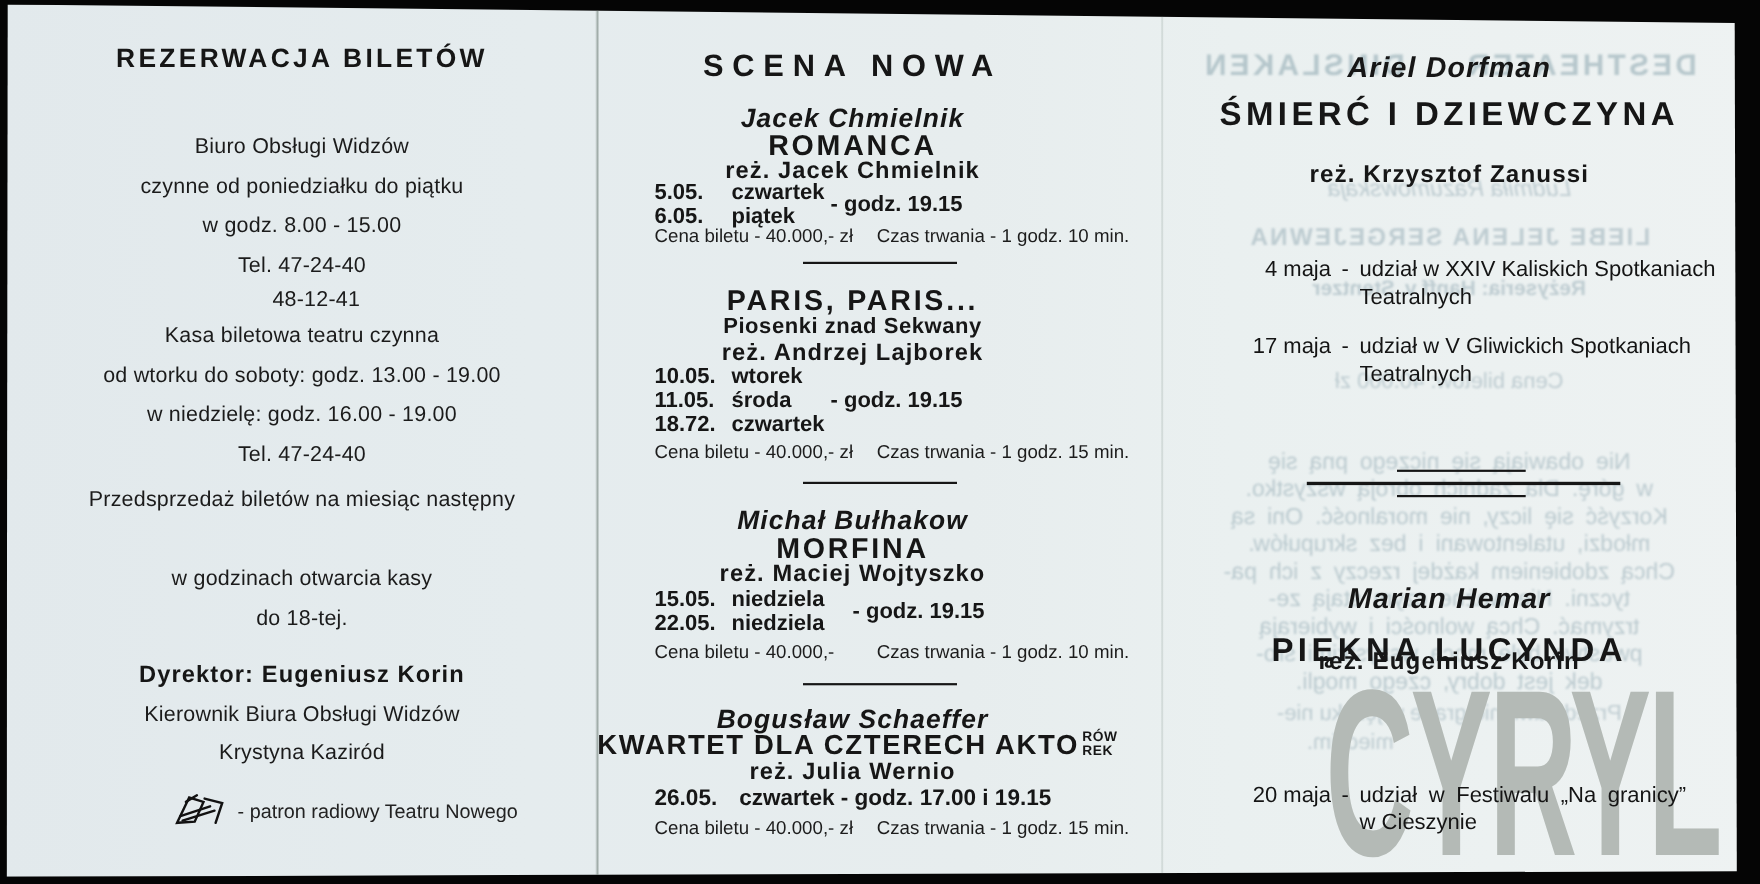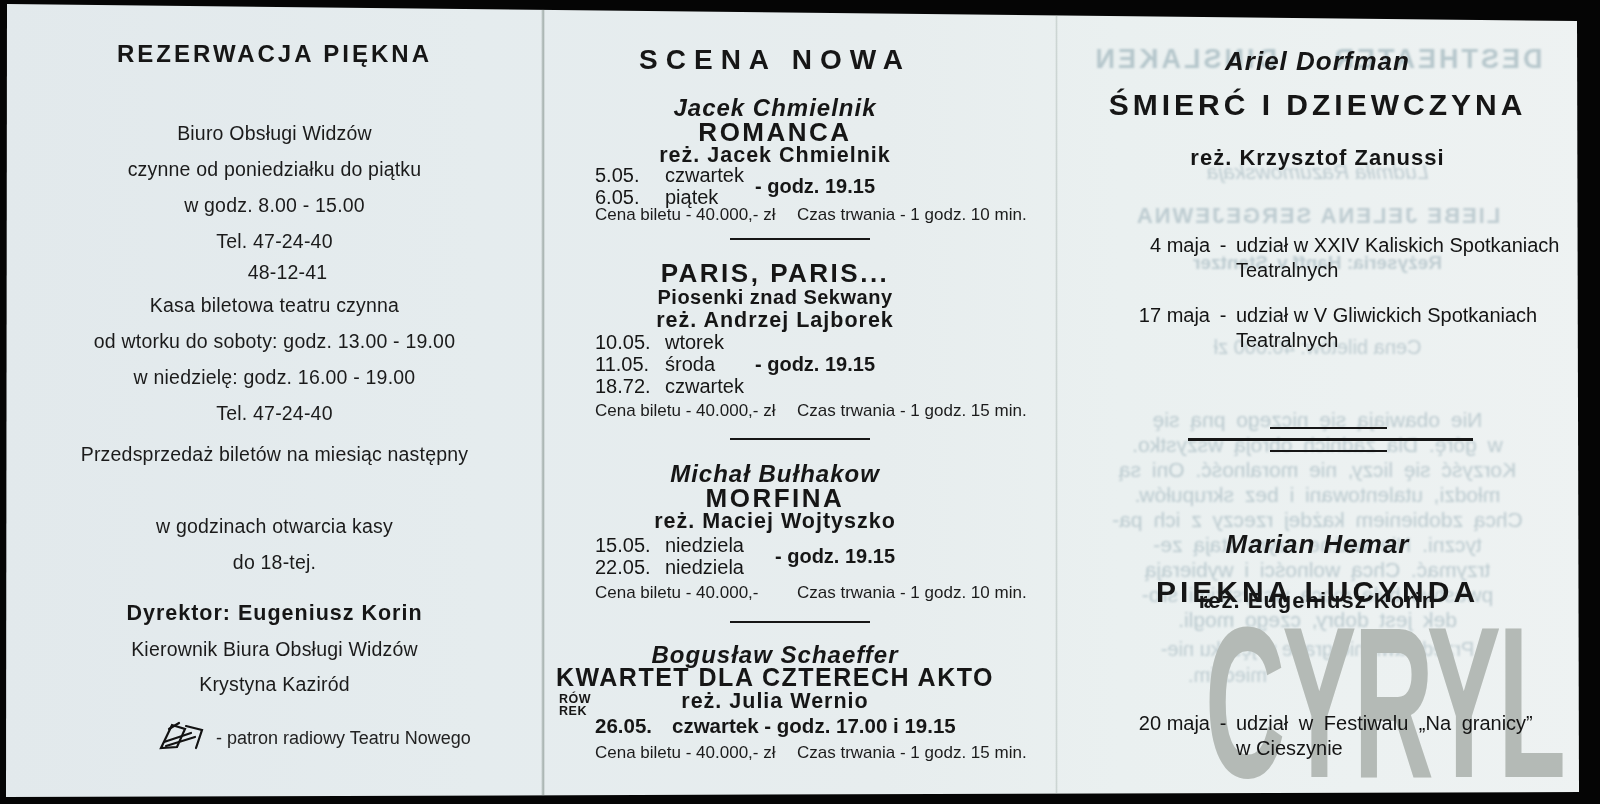--- a/index.html
+++ b/index.html
@@ -33,29 +33,29 @@
   .dir-l{font-size:21.5px;font-weight:bold;letter-spacing:1px;}
   .footer-row{position:absolute;top:718px;left:0;right:0;}
   .patron{position:absolute;left:208px;top:10px;font-size:18px;color:#222;white-space:nowrap;}
   .logo{position:absolute;left:147px;top:0px;}
 
   
   .t-scena{font-size:28px;font-weight:bold;letter-spacing:8px;}
   .author-m{font-size:24px;font-weight:bold;font-style:italic;letter-spacing:1px;}
   .title-m{font-size:26px;font-weight:bold;letter-spacing:2.5px;}
   .dir-m{font-size:21.5px;font-weight:bold;letter-spacing:1px;}
-  .sched{position:absolute;left:0;right:0;height:22px;font-size:20px;font-weight:normal;}
+  .sched{position:absolute;left:0;right:0;height:22px;font-size:20px;font-weight:bold;}
   .sd{position:absolute;left:52px;}
   .sday{position:absolute;left:122px;}
   .stime{position:absolute;left:212px;font-size:20px;font-weight:bold;white-space:nowrap;}
   .price-row{position:absolute;left:0;right:0;height:20px;font-size:17px;color:#1c1c1c;}
   .pr{position:absolute;left:52px;white-space:nowrap;}
   .du{position:absolute;left:254px;white-space:nowrap;}
   .rule{position:absolute;height:2px;background:#161616;}
-  .kw-wrap{display:inline-flex;align-items:flex-start;flex-direction:column;}
+  .kw-wrap{display:inline-flex;align-items:flex-start;}
   .kw-sup{display:inline-flex;flex-direction:column;font-size:12.5px;font-weight:bold;line-height:12px;margin-left:3px;margin-top:1px;letter-spacing:.5px;text-align:left;}
   .kw-date-row{position:absolute;left:0;right:0;font-size:20.5px;font-weight:bold;}
   .kwd{position:absolute;left:52px;}
   .kwr{position:absolute;left:129px;white-space:nowrap;}
 
   
   .author-r{font-size:26px;font-weight:bold;font-style:italic;letter-spacing:1px;}
   .title-r{font-size:30px;font-weight:bold;letter-spacing:4px;}
   .dir-r{font-size:22px;font-weight:bold;letter-spacing:1px;}
   .event{position:absolute;left:68px;right:10px;display:flex;font-size:20px;line-height:24.5px;color:#141414;}
@@ -78,21 +78,21 @@
   .watermark{position:absolute;left:1203px;top:607px;width:368px;height:190px;z-index:2;overflow:visible;}
 </style>
 </head>
 <body>
 
 <div class="paper">
   <div class="fold fold-1"></div>
   <div class="fold fold-2"></div>
 
   <section class="panel panel-left">
-    <div class="ln t-left z3" style="top:40px">REZERWACJA PIĘKNA</div>
+    <div class="ln t-left z3" style="top:40px">REZERWACJA BILETÓW</div>
 
     <div class="ln body-l z3" style="top:122px">Biuro Obsługi Widzów</div>
     <div class="ln body-l z3" style="top:158px">czynne od poniedziałku do piątku</div>
     <div class="ln body-l z3" style="top:194px">w godz. 8.00 - 15.00</div>
     <div class="ln body-l z3" style="top:230px">Tel. 47-24-40</div>
     <div class="ln body-l z3" style="top:261px;padding-left:26px">48-12-41</div>
 
     <div class="ln body-l z3" style="top:294px">Kasa biletowa teatru czynna</div>
     <div class="ln body-l z3" style="top:330px">od wtorku do soboty: godz. 13.00 - 19.00</div>
     <div class="ln body-l z3" style="top:366px">w niedzielę: godz. 16.00 - 19.00</div>

